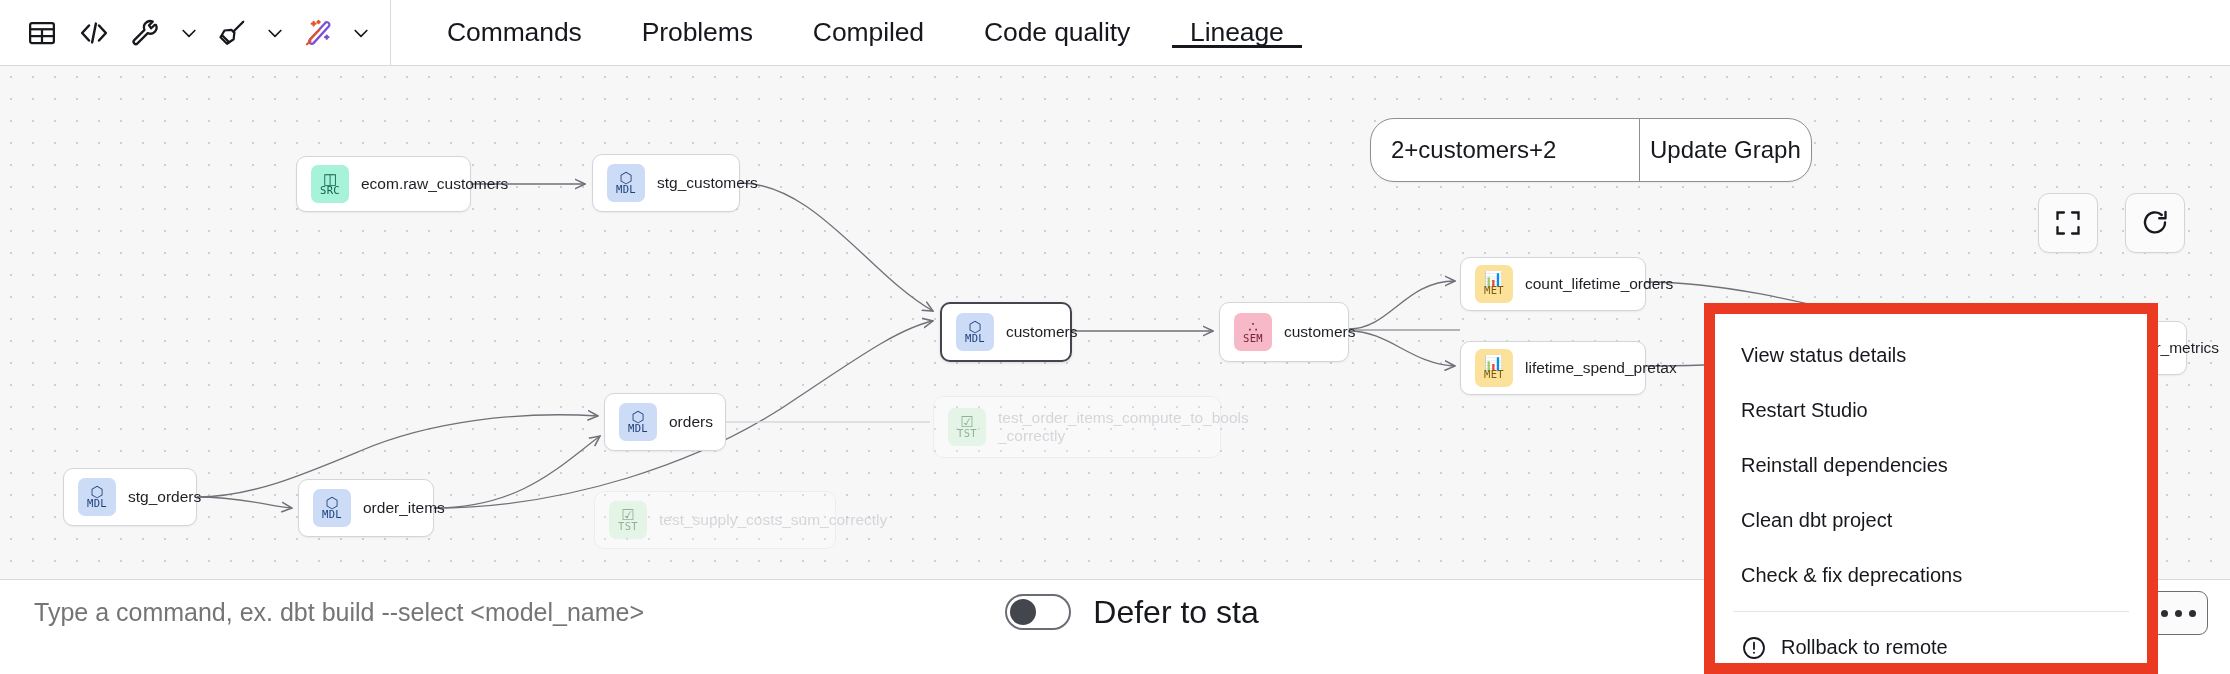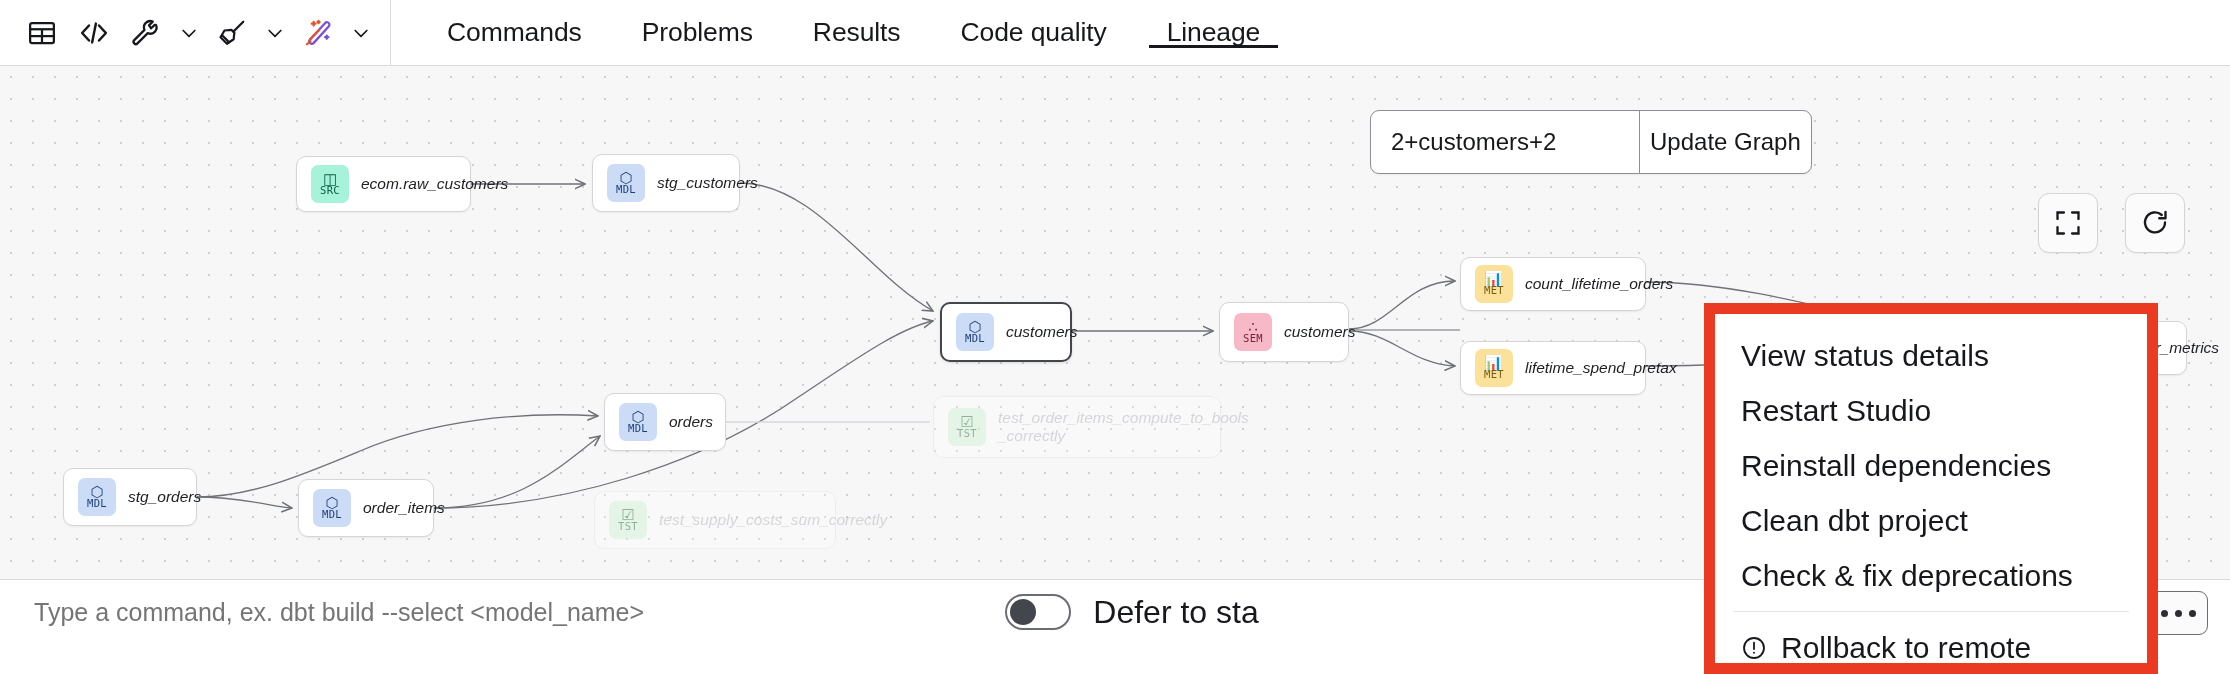--- a/index.html
+++ b/index.html
@@ -92,21 +92,21 @@
     font-family: "DejaVu Sans Mono", monospace;
   }
   .badge-src { background: #a7f3d9; color:#0c5e49; }
   .badge-mdl { background: #ccdcf7; color:#1c3f78; }
   .badge-sem { background: #f7b9c8; color:#7a2038; }
   .badge-met { background: #fce19a; color:#7a5c10; }
   .badge-svo { background: #f6e2c8; color:#7d5720; }
   .badge-tst { background: #d6f2d9; color:#3c7a45; }
   .node-label {
     font-size: 15.5px; color: #1d1f24;
-    white-space: pre-line; line-height: 18px; font-style: italic;
+    white-space: pre-line; line-height: 18px;
   }
   .node.faded .node-label { color: #b9bbc1; }
 
   
   .graph-ctrl {
     position: absolute;
     display: flex;
     background: #ffffff;
     border: 1.5px solid #8d8f96;
     border-radius: 9px;
@@ -190,21 +190,21 @@
     border: 11px solid #ea3a21;
     background: #ffffff;
     z-index: 50;
     overflow: hidden;
   }
   .ctx-menu { padding: 14px 0 0 0; }
   .ctx-item {
     display: flex; align-items: center;
     height: 55px;
     padding: 0 26px;
-    font-size: 30px; color: #16181d;
+    font-size: 20px; color: #16181d;
     cursor: pointer; white-space: nowrap;
   }
   .ctx-sep { height: 1px; background: #e3e4e8; margin: 8px 18px 8px 18px; }
   .ctx-icon { margin-right: 14px; display:flex; align-items:center; }
 </style>
 </head>
 <body>
 
 <div id="app">
 
@@ -270,21 +270,21 @@
     </div>
 
     <div class="tabs">
       <div class="tab">
           <span>Commands</span>
         </div>
       <div class="tab">
           <span>Problems</span>
         </div>
       <div class="tab">
-          <span>Results</span>
+          <span>Compiled</span>
         </div>
       <div class="tab">
           <span>Code quality</span>
         </div>
       <div class="tab active">
           <span>Lineage</span>
         </div>
     </div>
   </div>
 
@@ -403,21 +403,21 @@
     </div>
 
     <div class="node faded" style="left:594px;top:425px;width:242px;height:58px;">
       <div class="badge badge-tst">
         <span class="glyph">☑</span>
         <span class="btxt">TST</span>
       </div>
       <span class="node-label">test_supply_costs_sum_correctly</span>
     </div>
 
-    <div class="graph-ctrl" style="left:1370px;top:44px;">
+    <div class="graph-ctrl" style="left:1370px;top:52px;border-radius:24px;">
       <input class="graph-input" type="text" value="2+customers+2" style="">
       <div class="graph-update">
         <span>Update Graph</span>
       </div>
     </div>
 
     <div class="round-btn" style="left:2038px;top:127px;">
       <svg width="28" height="28" viewBox="0 0 24 24" fill="none" stroke="#16181d" stroke-width="2" stroke-linecap="round">
         <polyline points="3,8.5 3,3 8.5,3"></polyline>
         <polyline points="15.5,3 21,3 21,8.5"></polyline>

